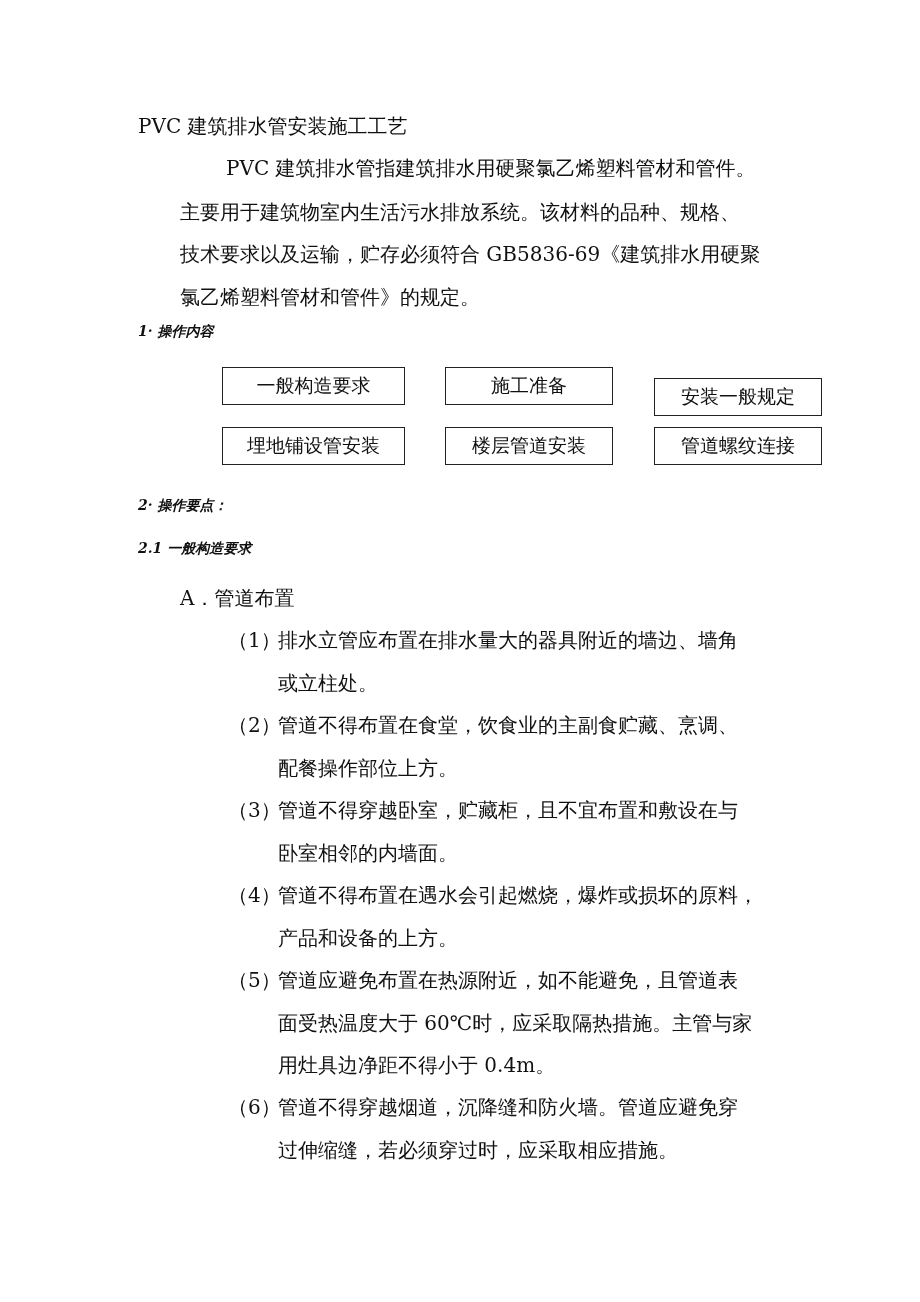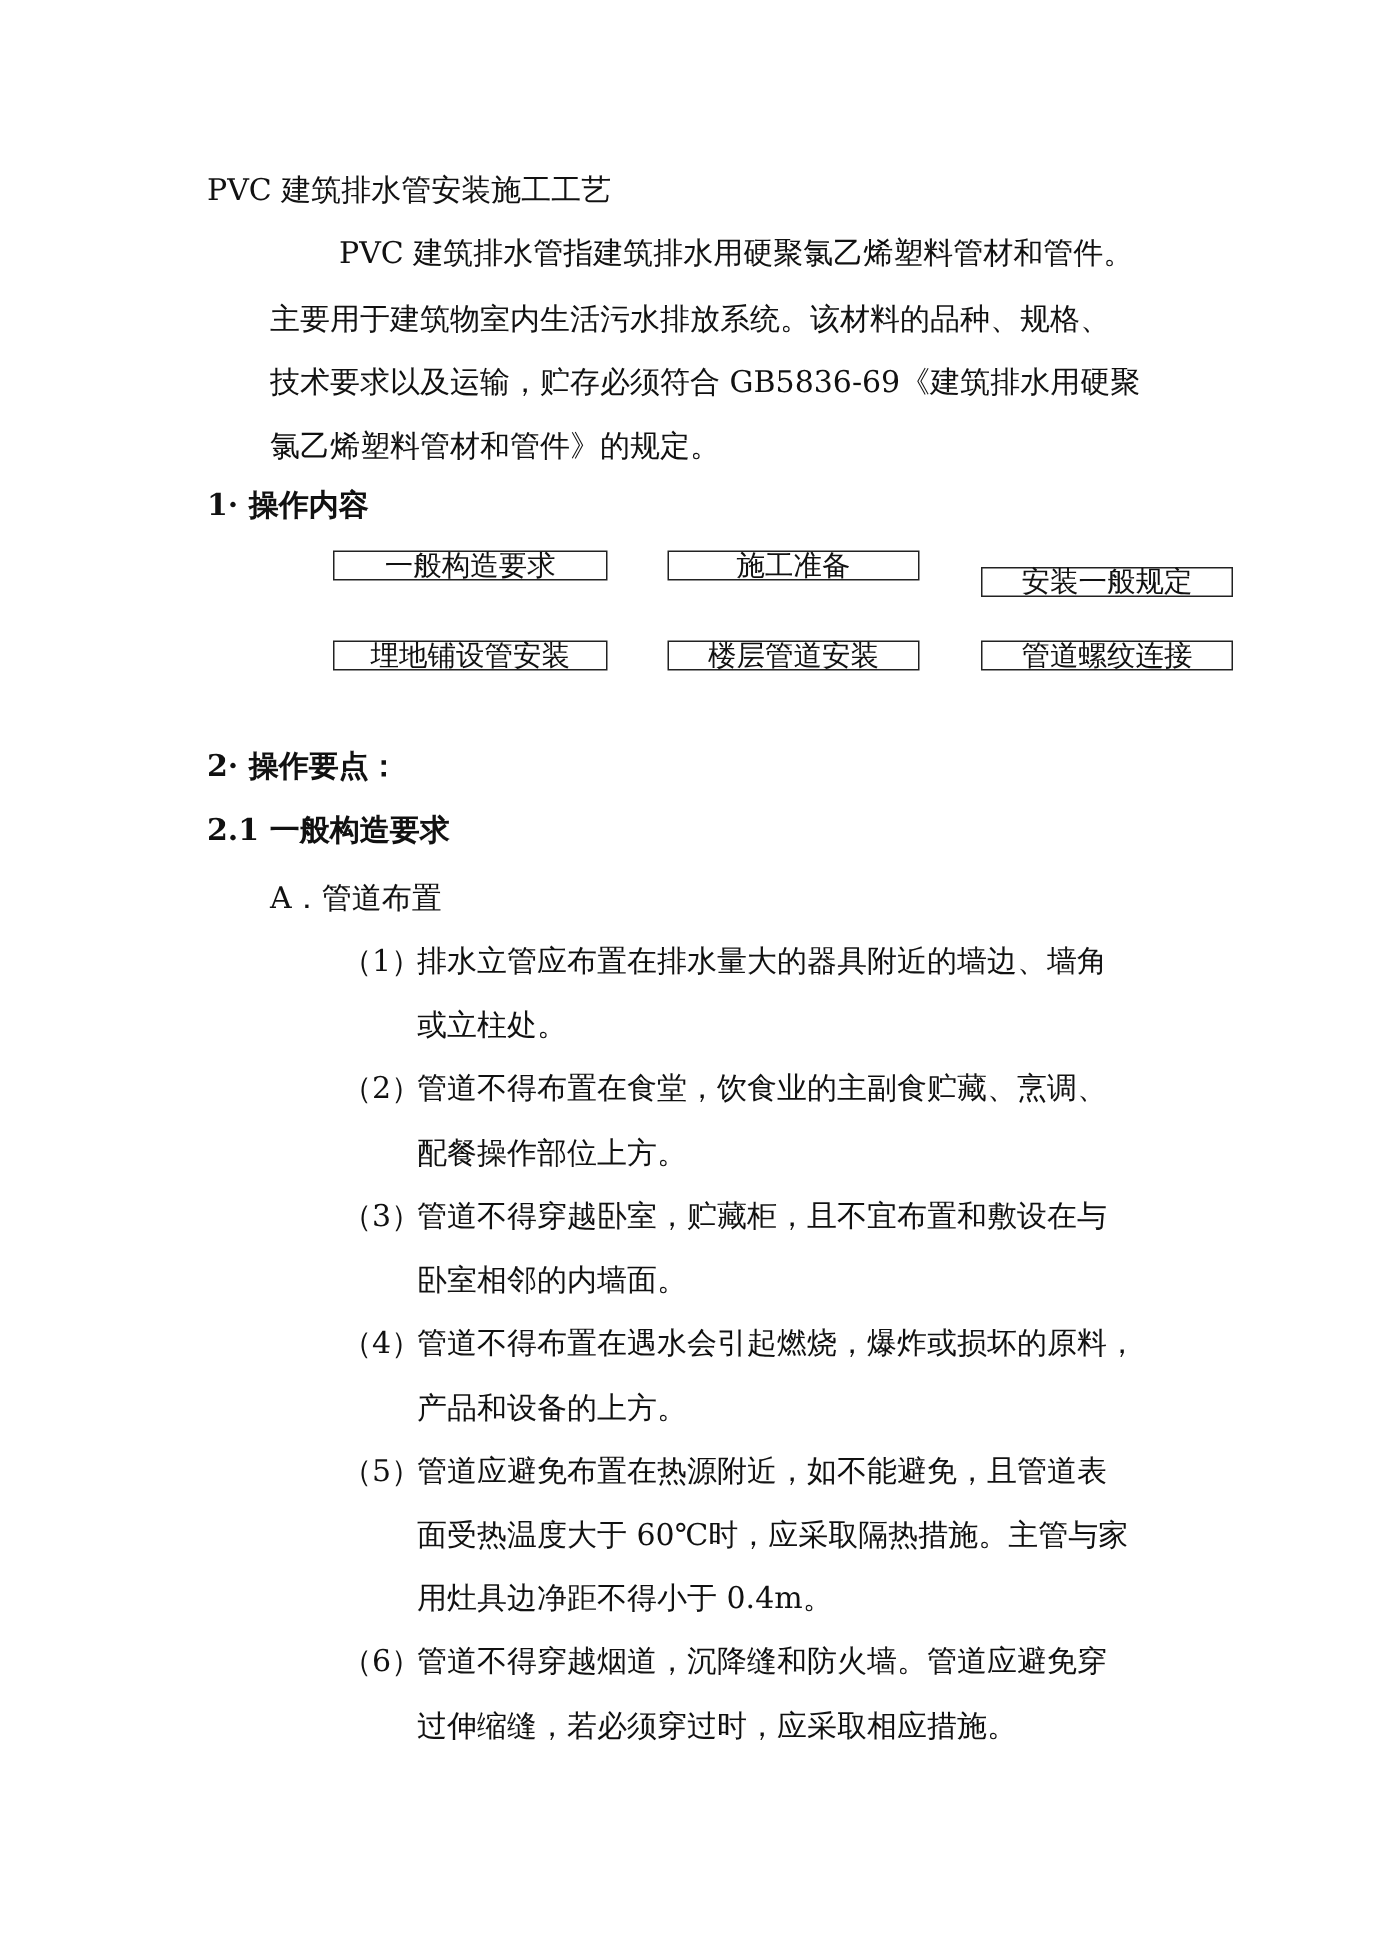--- a/index.html
+++ b/index.html
@@ -4,23 +4,23 @@
 <style>
   html, body { margin: 0; padding: 0; background: #ffffff; }
   body {
     width: 920px; height: 1302px; position: relative; overflow: hidden;
     font-family: "DejaVu Serif", "Liberation Serif", serif;
     color: #111111;
   }
   .abs { position: absolute; white-space: nowrap; }
   .title { font-size: 20px; font-weight: normal; }
   .body-text { font-size: 20px; }
-  .heading { font-size: 20px; font-weight: bold; }
+  .heading { font-size: 14px; font-weight: bold; font-style: italic; }
   .box {
-    position: absolute; height: 20px;
+    position: absolute; height: 38px;
     border: 1px solid #222222; box-sizing: border-box;
     display: flex; align-items: center; justify-content: center;
     font-size: 19px; background: #ffffff;
   }
   .box span { letter-spacing: 0px; }
 </style>
 </head>
 <body>
 
 <div class="abs title" style="left:138px; top:113px;">PVC 建筑排水管安装施工工艺</div>

